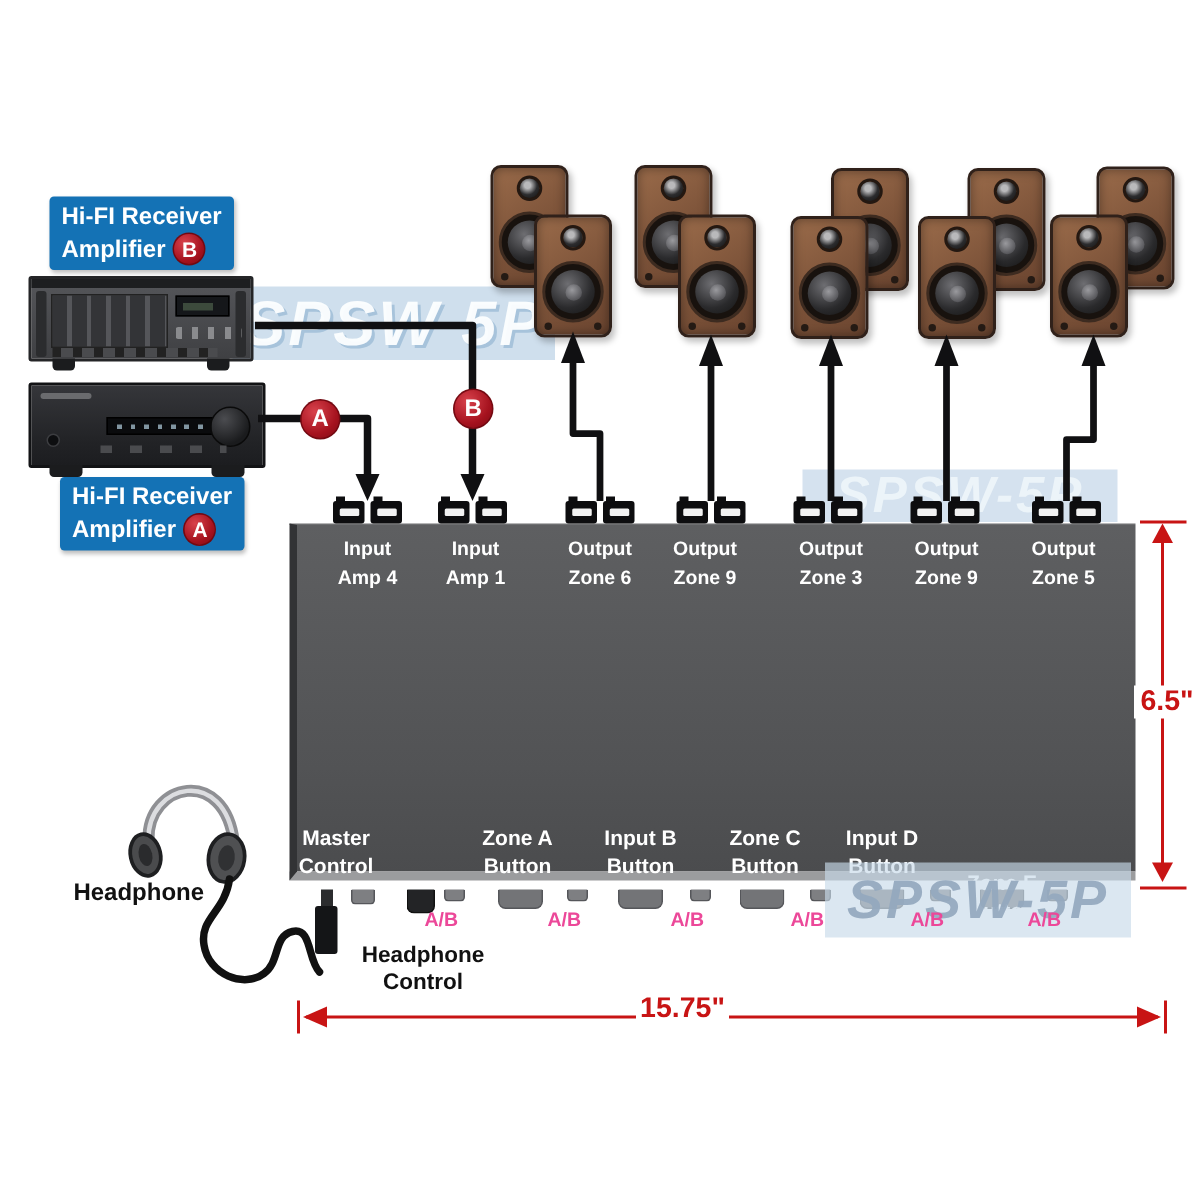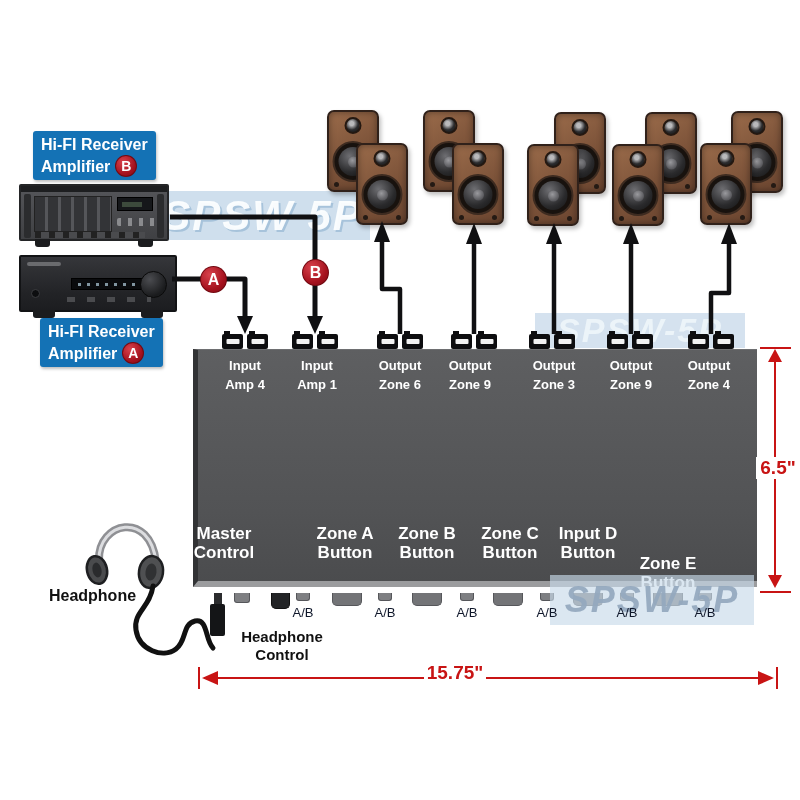--- a/index.html
+++ b/index.html
@@ -75,36 +75,36 @@
        border-radius:50%;background:radial-gradient(circle at 40% 35%,#9a9a9e,#3c3c40);}
   .foot-dot{position:absolute;bottom:3px;width:5px;height:5px;border-radius:50%;background:#241a14;}
   .fd1{left:5px;} .fd2{right:5px;}
 
   
   .unit{position:absolute;left:193px;top:349px;width:564px;height:238px;z-index:2;
         background:linear-gradient(180deg,#5e5f61,#525355 70%,#4b4c4e);
         border-left:5px solid #323335;border-bottom:6px solid #9b9c9e;border-top:1px solid #6e6f71;}
   .port-label{position:absolute;width:84px;top:356px;text-align:center;color:#fff;font-weight:bold;
         font-size:13px;line-height:19px;z-index:4;}
-  .ctrl-label{position:absolute;width:90px;top:524px;text-align:center;color:#fff;font-weight:bold;
-        font-size:17px;line-height:19px;z-index:4;}
+  .ctrl-label{position:absolute;width:90px;top:549px;text-align:center;color:#fff;font-weight:bold;
+        font-size:14px;line-height:19px;z-index:4;}
 
   
   .conn{position:absolute;top:334px;width:46px;height:15px;display:flex;gap:4px;z-index:3;}
   .conn i{flex:1;position:relative;background:#0d0d0f;border-radius:2px;}
   .conn i::before{content:"";position:absolute;left:2px;top:-3px;width:6px;height:4px;background:#0d0d0f;}
   .conn i::after{content:"";position:absolute;left:50%;top:5px;transform:translateX(-50%);
         width:13px;height:5px;background:#f2f2f2;border-radius:1px;}
 
   
   .tab{position:absolute;top:593px;background:#737477;border:1px solid #55565a;border-top:none;
        border-radius:0 0 5px 5px;z-index:3;}
   .tab.small{background:#7e7f82;border-radius:0 0 3px 3px;}
   .tab.dark{background:#232426;border-color:#111;}
-  .ab-text{position:absolute;width:40px;top:605px;text-align:center;color:#0f172a;font-weight:normal;
+  .ab-text{position:absolute;width:40px;top:605px;color:#ec4899;font-weight:bold;
        font-size:13px;z-index:6;}
   .jack-tip{position:absolute;left:214px;top:593px;width:8px;height:13px;background:#2b2c2e;z-index:3;}
   .jack-body{position:absolute;left:210px;top:604px;width:15px;height:32px;background:#141517;
        border-radius:2px;z-index:3;}
 
   
   .hp-label{position:absolute;left:40px;top:587px;width:105px;text-align:center;color:#111;
        font-weight:600;font-size:16px;z-index:4;}
   .hpc-label{position:absolute;left:227px;top:628px;width:110px;text-align:center;color:#111;
        font-weight:bold;font-size:15px;line-height:18px;z-index:4;}
@@ -310,33 +310,33 @@
   <div class="port-label" style="left:512px;">
       <div>Output</div>
       <div>Zone 3</div>
     </div>
   <div class="port-label" style="left:589px;">
       <div>Output</div>
       <div>Zone 9</div>
     </div>
   <div class="port-label" style="left:667px;">
       <div>Output</div>
-      <div>Zone 4</div>
+      <div>Zone 5</div>
     </div>
 
   <div class="ctrl-label" style="left:179px;">
       <div>Master</div>
       <div>Control</div>
     </div>
   <div class="ctrl-label" style="left:300px;text-align:center;">
       <div>Zone A</div>
       <div>Button</div>
     </div>
   <div class="ctrl-label" style="left:382px;">
-      <div>Zone B</div>
+      <div>Input B</div>
       <div>Button</div>
     </div>
   <div class="ctrl-label" style="left:465px;">
       <div>Zone C</div>
       <div>Button</div>
     </div>
   <div class="ctrl-label" style="left:543px;">
       <div>Input D</div>
       <div>Button</div>
     </div>

